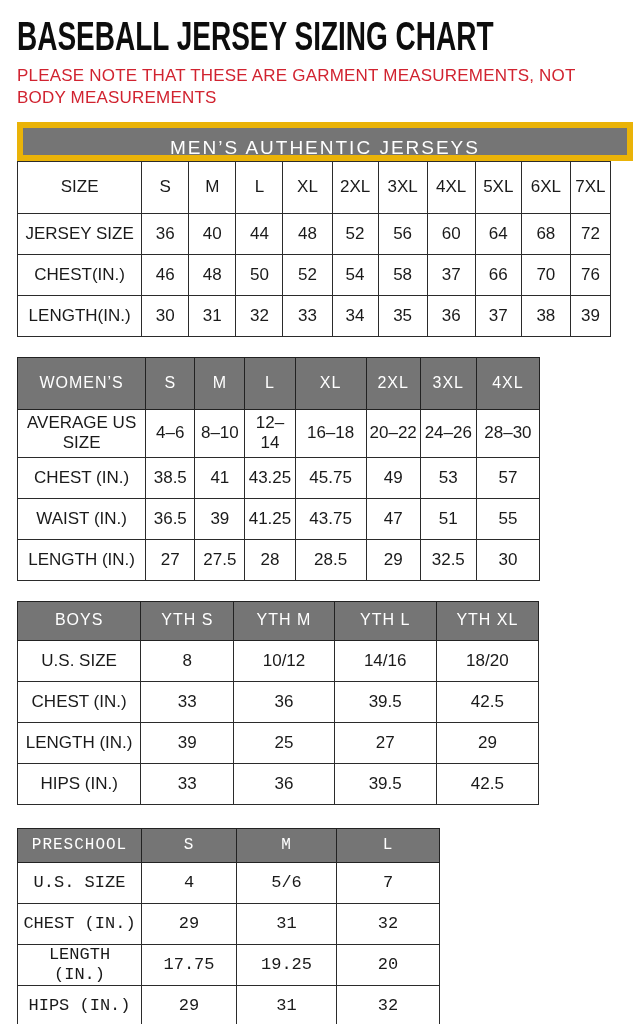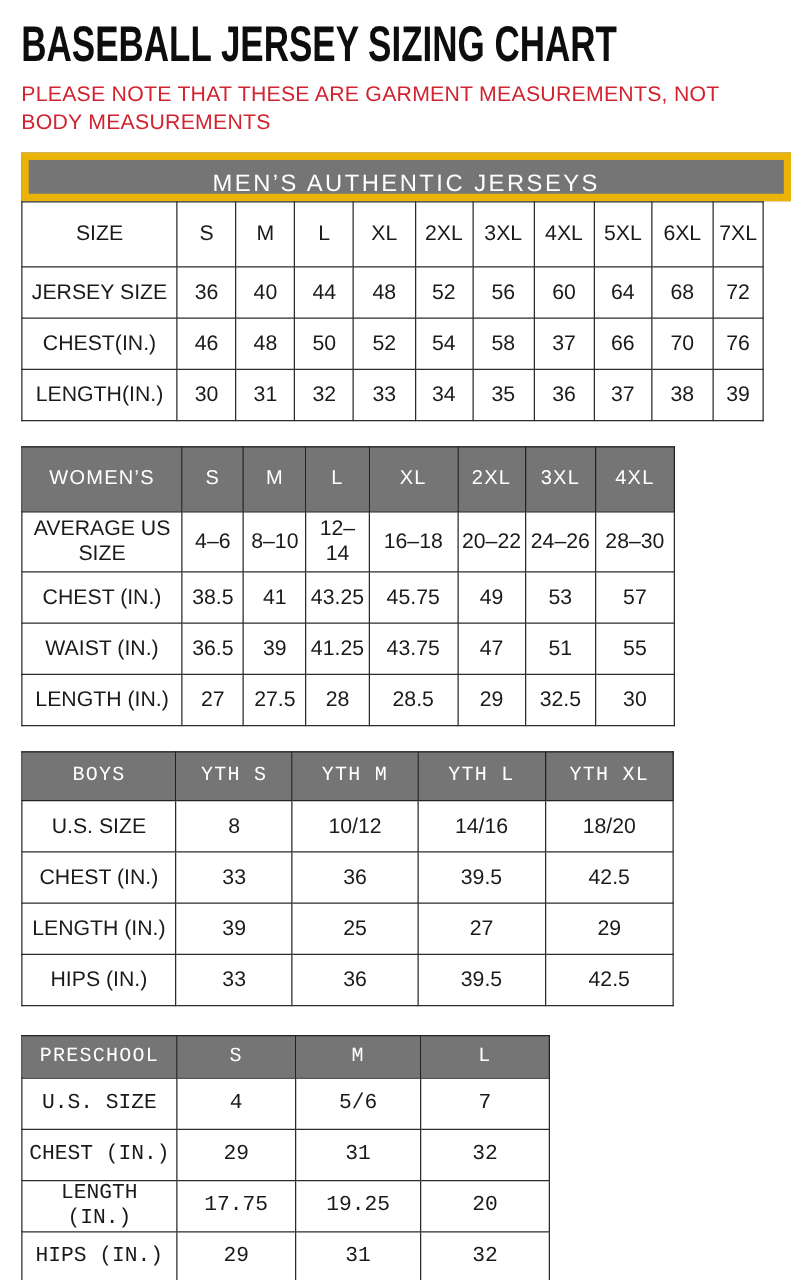--- a/index.html
+++ b/index.html
@@ -76,21 +76,21 @@
   
   .gray-head th {
     background: var(--header-gray, #757575);
     color: #ffffff;
     font-size: 16px;
     letter-spacing: 1px;
     border-color: #222222;
   }
   #womens-table tr.cols-row { height: 52px; }
   #womens-table tbody tr:nth-child(2) { height: 48px; }
-  #boys-table tr.cols-row { height: 39px; font-family: Liberation Mono, monospace; }
+  #boys-table tr.cols-row { height: 39px; }
   #preschool-table tr.cols-row { height: 34px; }
 
   .footer-note {
     margin: 9px 0 0 1px;
     font-size: 15.5px;
     color: var(--accent-red, #d12330);
     white-space: nowrap;
     letter-spacing: 0.1px;
   }
 </style>

